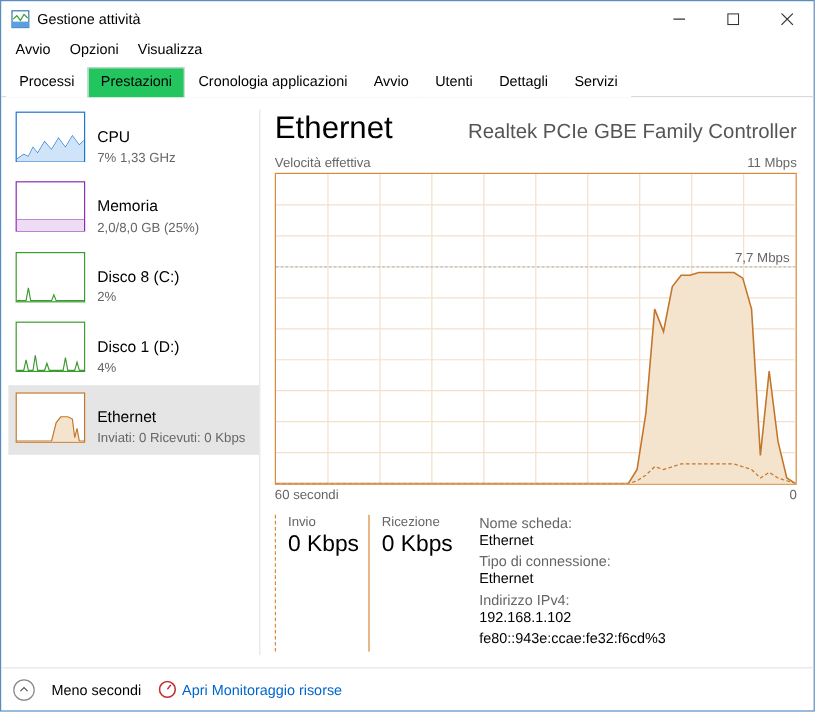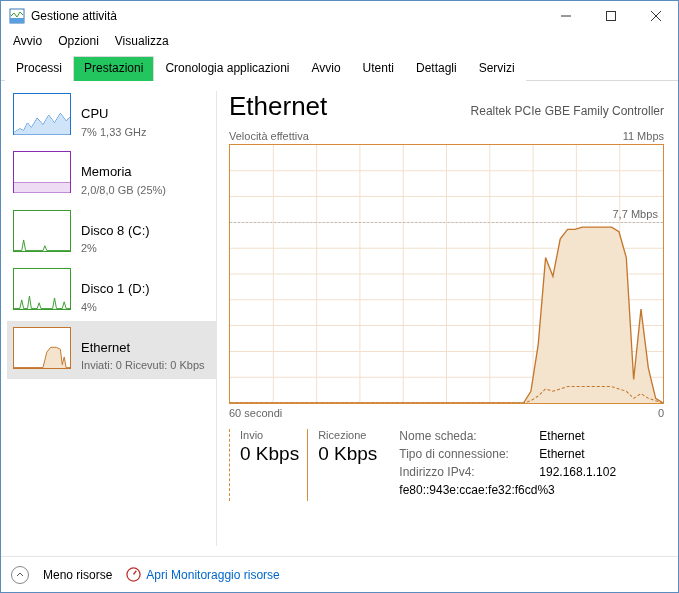--- a/index.html
+++ b/index.html
@@ -22,35 +22,35 @@
   .sitem.selected { background: #e5e5e5; }
   .thumb { width: 58px; height: 42px; border: 1px solid; position: relative; background: #fff; flex-shrink: 0; }
   .thumb svg { position: absolute; inset: 0; }
   .sitem .txt { font-size: 12px; line-height: 1.35; overflow: hidden; white-space: nowrap; margin-top: 12px; }
   .sitem .txt .t1 { font-size: 13px; color: #000; }
   .sitem .txt .t2 { font-size: 11px; color: #666; margin-top: 2px; }
   .divider { width: 1px; background: #e6e6e6; margin: 10px 6px 10px 0; }
   .main { flex: 1; padding: 10px 14px 4px 6px; display: flex; flex-direction: column; overflow: hidden; }
   .mheader { display: flex; align-items: baseline; justify-content: space-between; }
   .mheader h1 { font-weight: 400; font-size: 26px; margin: 0; }
-  .mheader .sub { font-size: 12px; color: #555; }
+  .mheader .sub { font-size: 17px; color: #555; }
   .chartlbl { display: flex; justify-content: space-between; font-size: 11px; color: #666; margin-top: 8px; }
   .chartbox { border: 1px solid #d68a3a; height: 260px; position: relative; margin-top: 2px; }
   .chartbox .grid line { stroke: #f2e0cc; stroke-width: 1; }
   .chartbox .dashed { stroke: #bbb; stroke-dasharray: 2 2; }
   .chartbox .mark { font-size: 11px; fill: #666; }
   .xaxis { display: flex; justify-content: space-between; font-size: 11px; color: #666; margin-top: 3px; }
   .stats { display: flex; margin-top: 10px; gap: 22px; font-size: 12px; }
   .statcol { border-left: 1px dashed #d68a3a; padding-left: 10px; }
   .statcol .slabel { font-size: 11px; color: #666; }
   .statcol .svalue { font-size: 19px; color: #000; margin-top: 2px; }
   .statcol + .statcol { margin-top: 0; }
   .leftstats { display: flex; flex-direction: row; gap: 8px; }
   .info { font-size: 12px; color: #444; }
-  .info .row { display: flex; margin-bottom: 4px; }
+  .info .row { display: flex; margin-bottom: 4px; flex-direction: column; }
   .info .k { width: 140px; color: #666; }
   .info .v { color: #000; }
   .footer { height: 36px; border-top: 1px solid #e6e6e6; display: flex; align-items: center; padding: 0 10px; font-size: 12px; gap: 14px; }
   .footer .chev { width: 18px; height: 18px; border: 1px solid #888; border-radius: 50%; display: flex; align-items: center; justify-content: center; font-size: 10px; color: #555; }
   .footer .link { color: #0066cc; display: flex; align-items: center; gap: 5px; }
   .footer .perf { width: 15px; height: 15px; }
 </style>
 </head>
 <body>
 
@@ -245,21 +245,21 @@
       </div>
     </div>
   </div>
 
   <div class="footer">
     <span class="chev">
       <svg width="8" height="8" viewBox="0 0 8 8">
           <polyline points="1,5 4,2 7,5" fill="none" stroke="#555" stroke-width="1"></polyline>
         </svg>
     </span>
-    <span>Meno risorse</span>
+    <span>Meno secondi</span>
     <span class="link">
       <svg class="perf" viewBox="0 0 16 16">
           <circle cx="8" cy="8" r="7" fill="none" stroke="#c03030" stroke-width="1.4"></circle>
           <line x1="8" y1="8" x2="11" y2="4" stroke="#c03030" stroke-width="1.4"></line>
         </svg>
       <span>Apri Monitoraggio risorse</span>
     </span>
   </div>
 
 </div>

